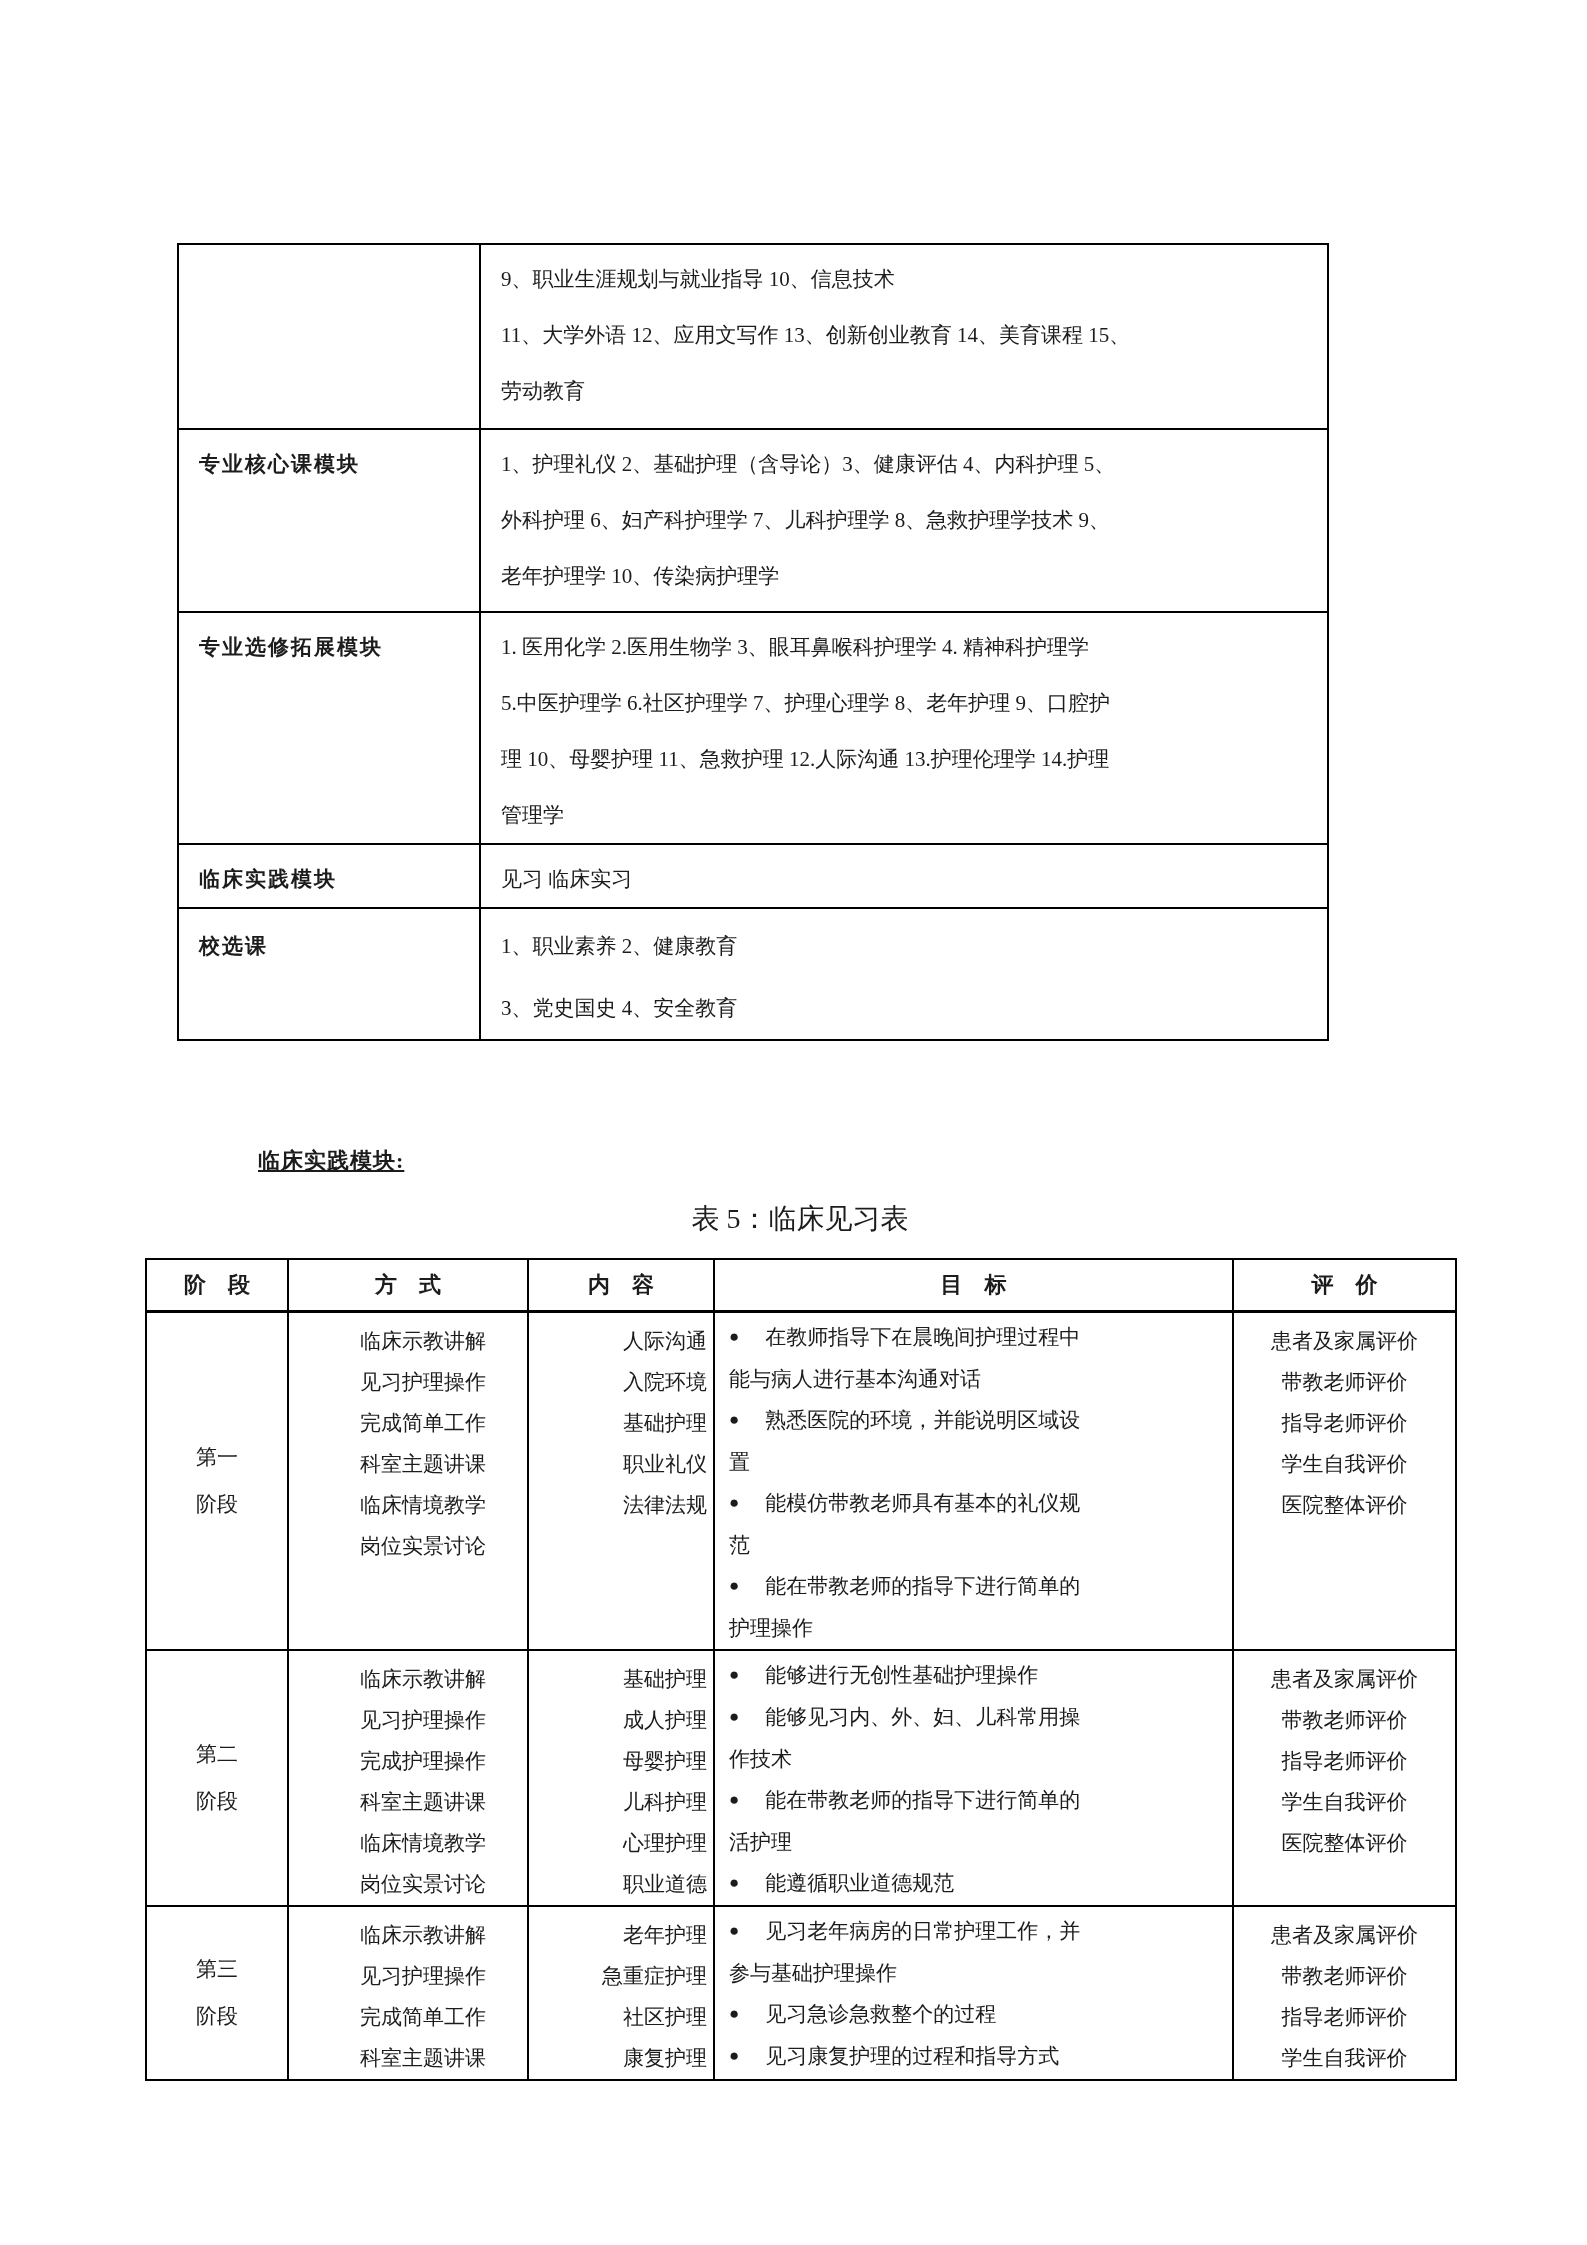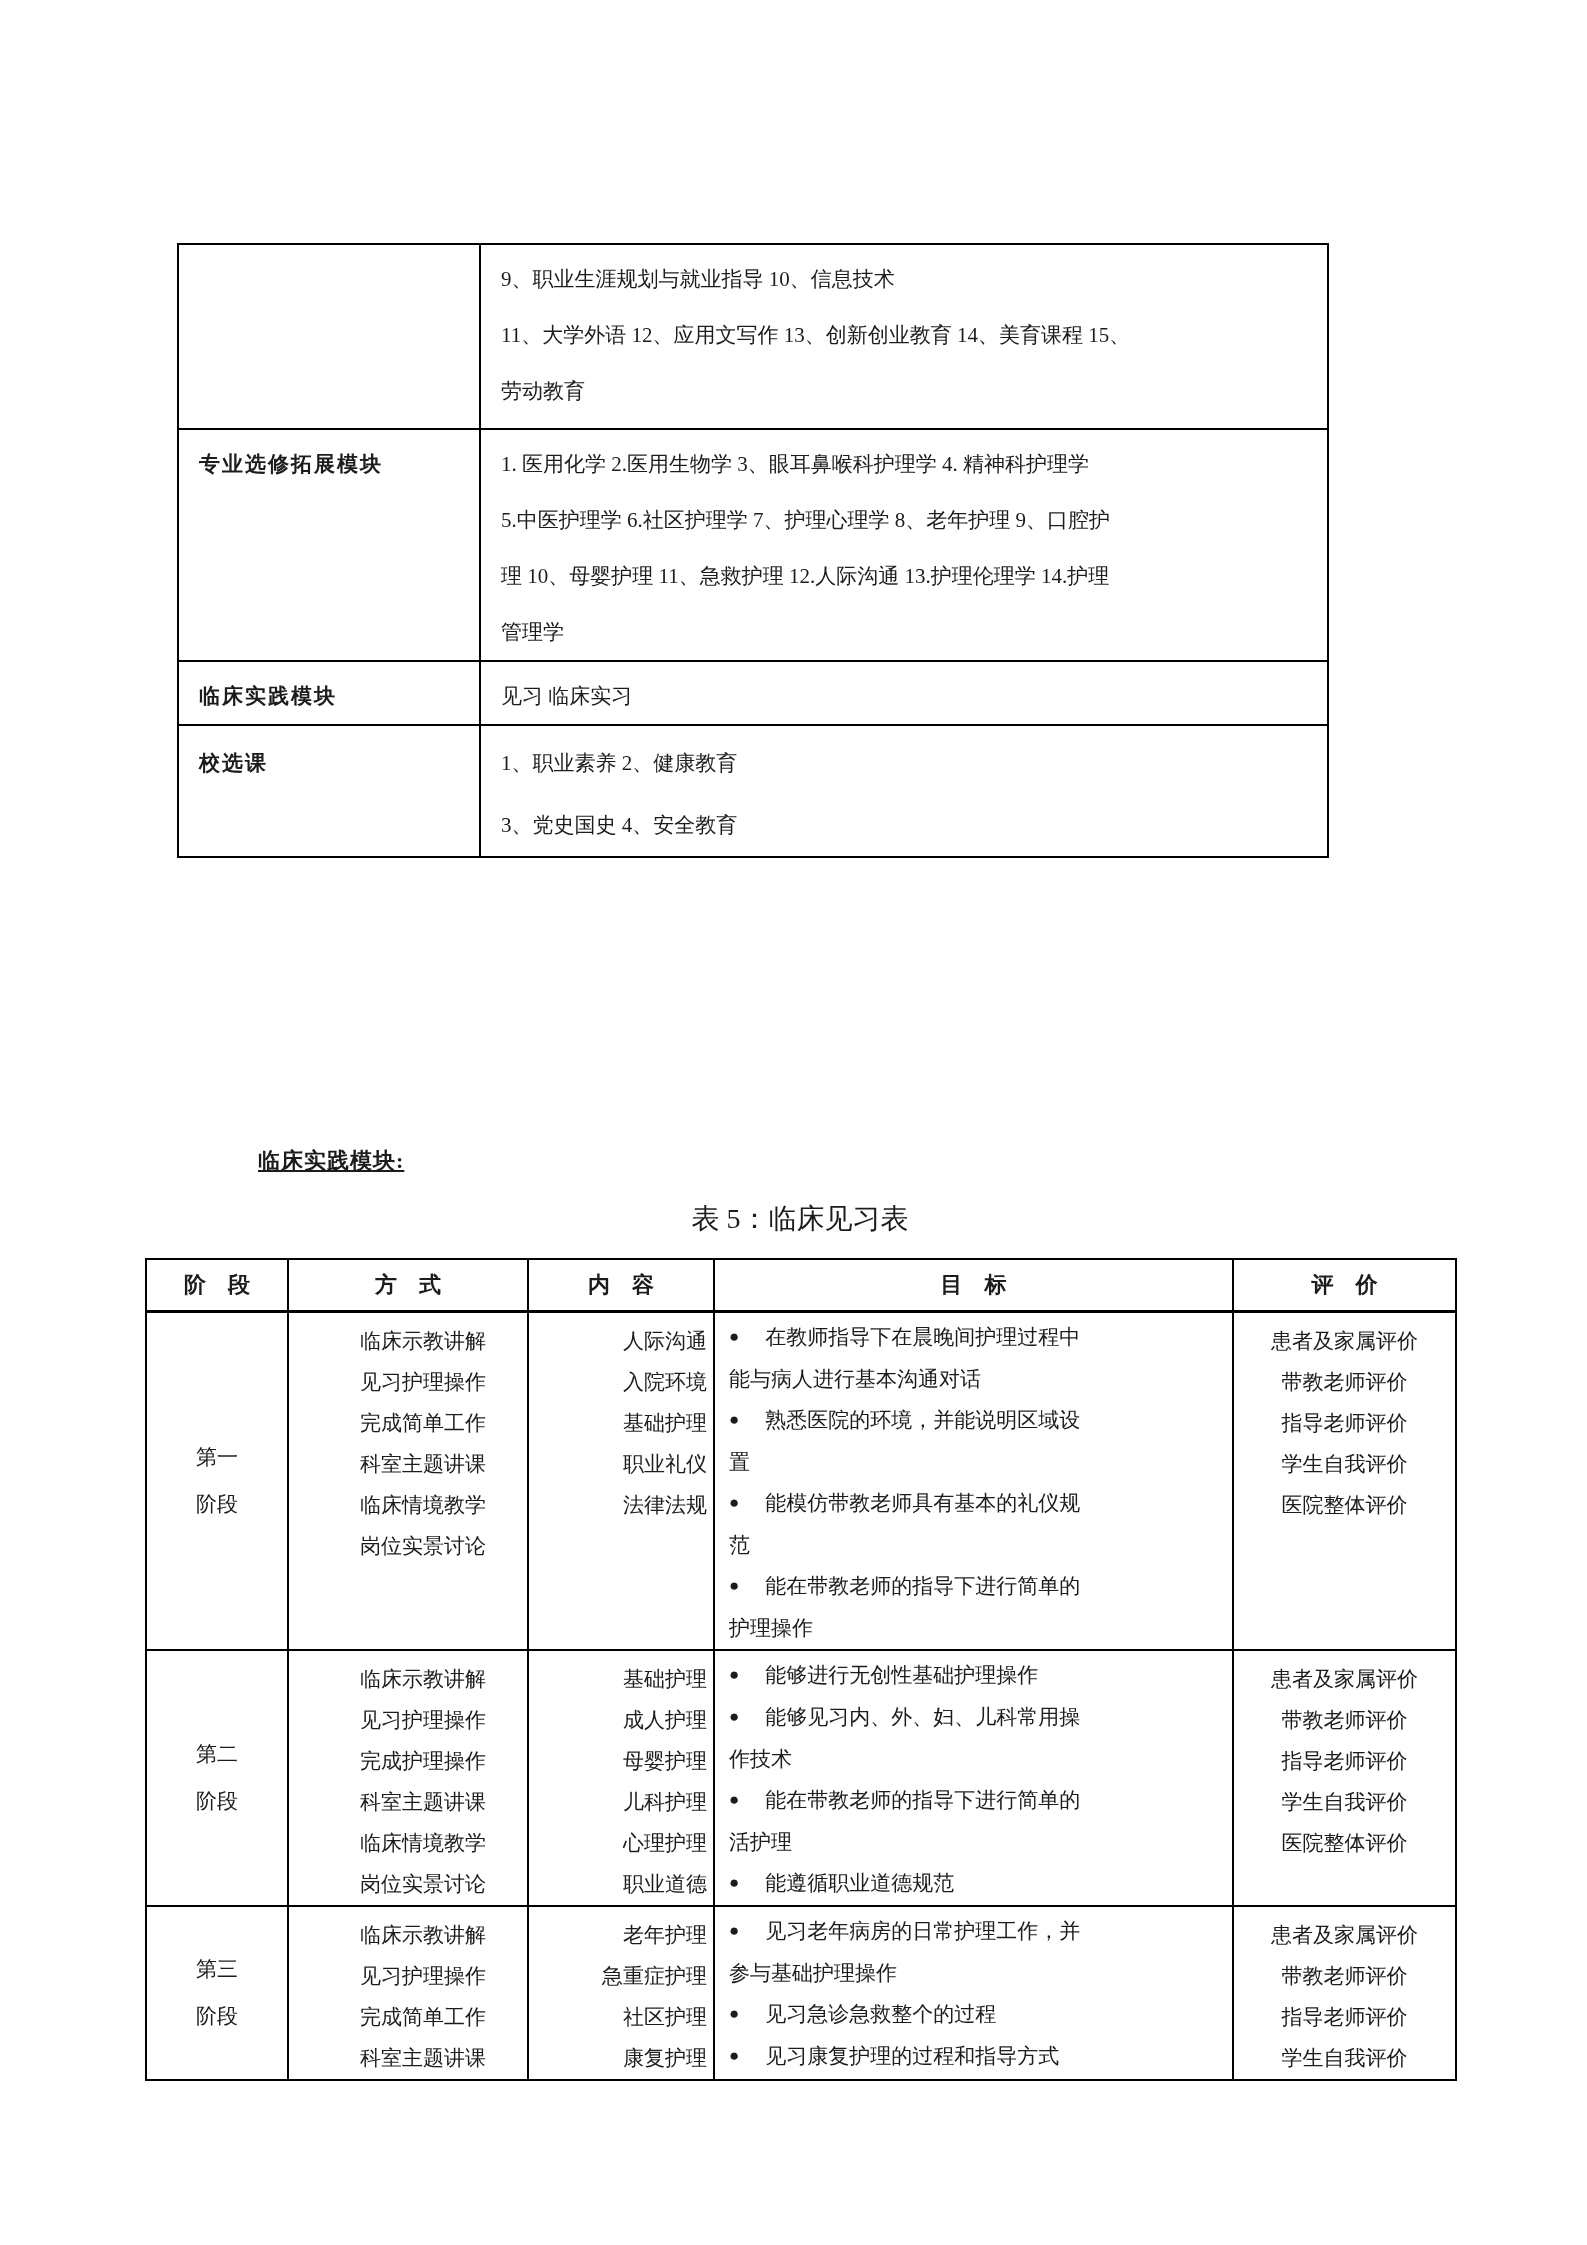--- a/index.html
+++ b/index.html
@@ -92,20 +92,28 @@
         <col style="width:302px">
         <col style="width:848px">
       </colgroup>
     <tbody id="t1-body">
         <tr style="height: 185px;">
           <td class="t1-label"></td>
           <td>
             <div class="t1-line">9、职业生涯规划与就业指导 10、信息技术</div>
             <div class="t1-line">11、大学外语 12、应用文写作 13、创新创业教育 14、美育课程 15、</div>
             <div class="t1-line">劳动教育</div>
+          </td>
+        </tr>
+        <tr style="height: 183px;">
+          <td class="t1-label">专业核心课模块</td>
+          <td>
+            <div class="t1-line">1、护理礼仪 2、基础护理（含导论）3、健康评估 4、内科护理 5、</div>
+            <div class="t1-line">外科护理 6、妇产科护理学 7、儿科护理学 8、急救护理学技术 9、</div>
+            <div class="t1-line">老年护理学 10、传染病护理学</div>
           </td>
         </tr>
         <tr style="height: 230px;">
           <td class="t1-label">专业选修拓展模块</td>
           <td>
             <div class="t1-line">1. 医用化学 2.医用生物学 3、眼耳鼻喉科护理学 4.  精神科护理学</div>
             <div class="t1-line">5.中医护理学 6.社区护理学 7、护理心理学 8、老年护理 9、口腔护</div>
             <div class="t1-line">理 10、母婴护理 11、急救护理 12.人际沟通  13.护理伦理学 14.护理</div>
             <div class="t1-line">管理学</div>
           </td>

